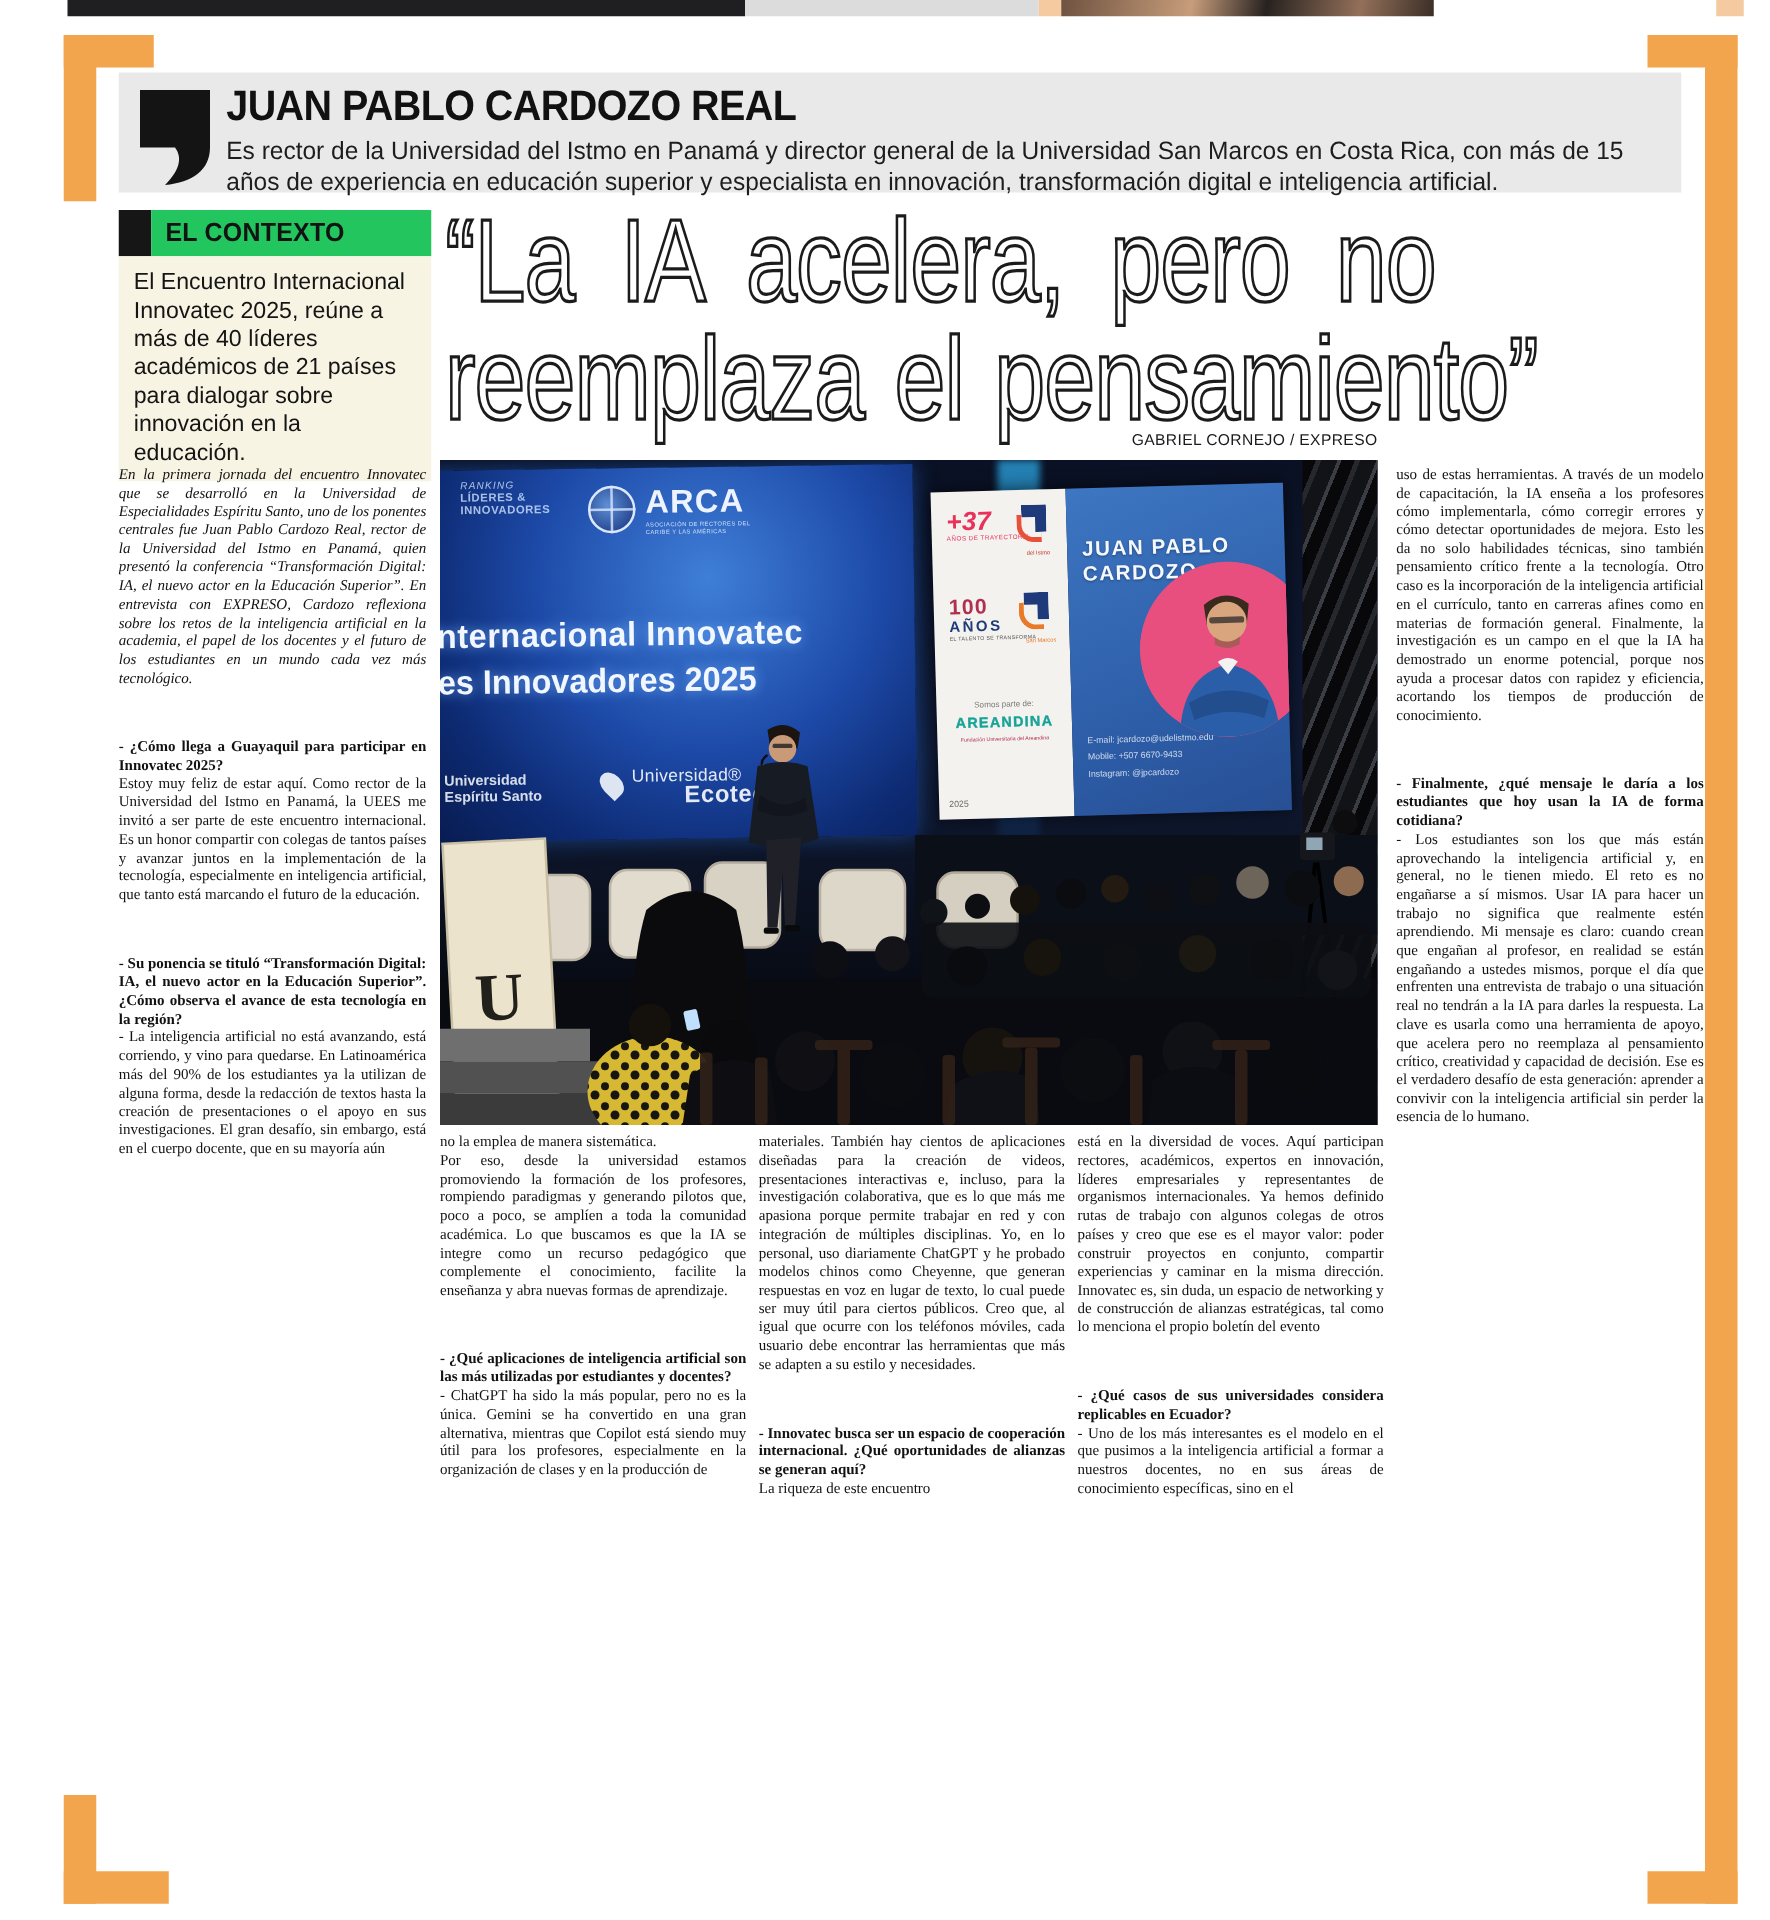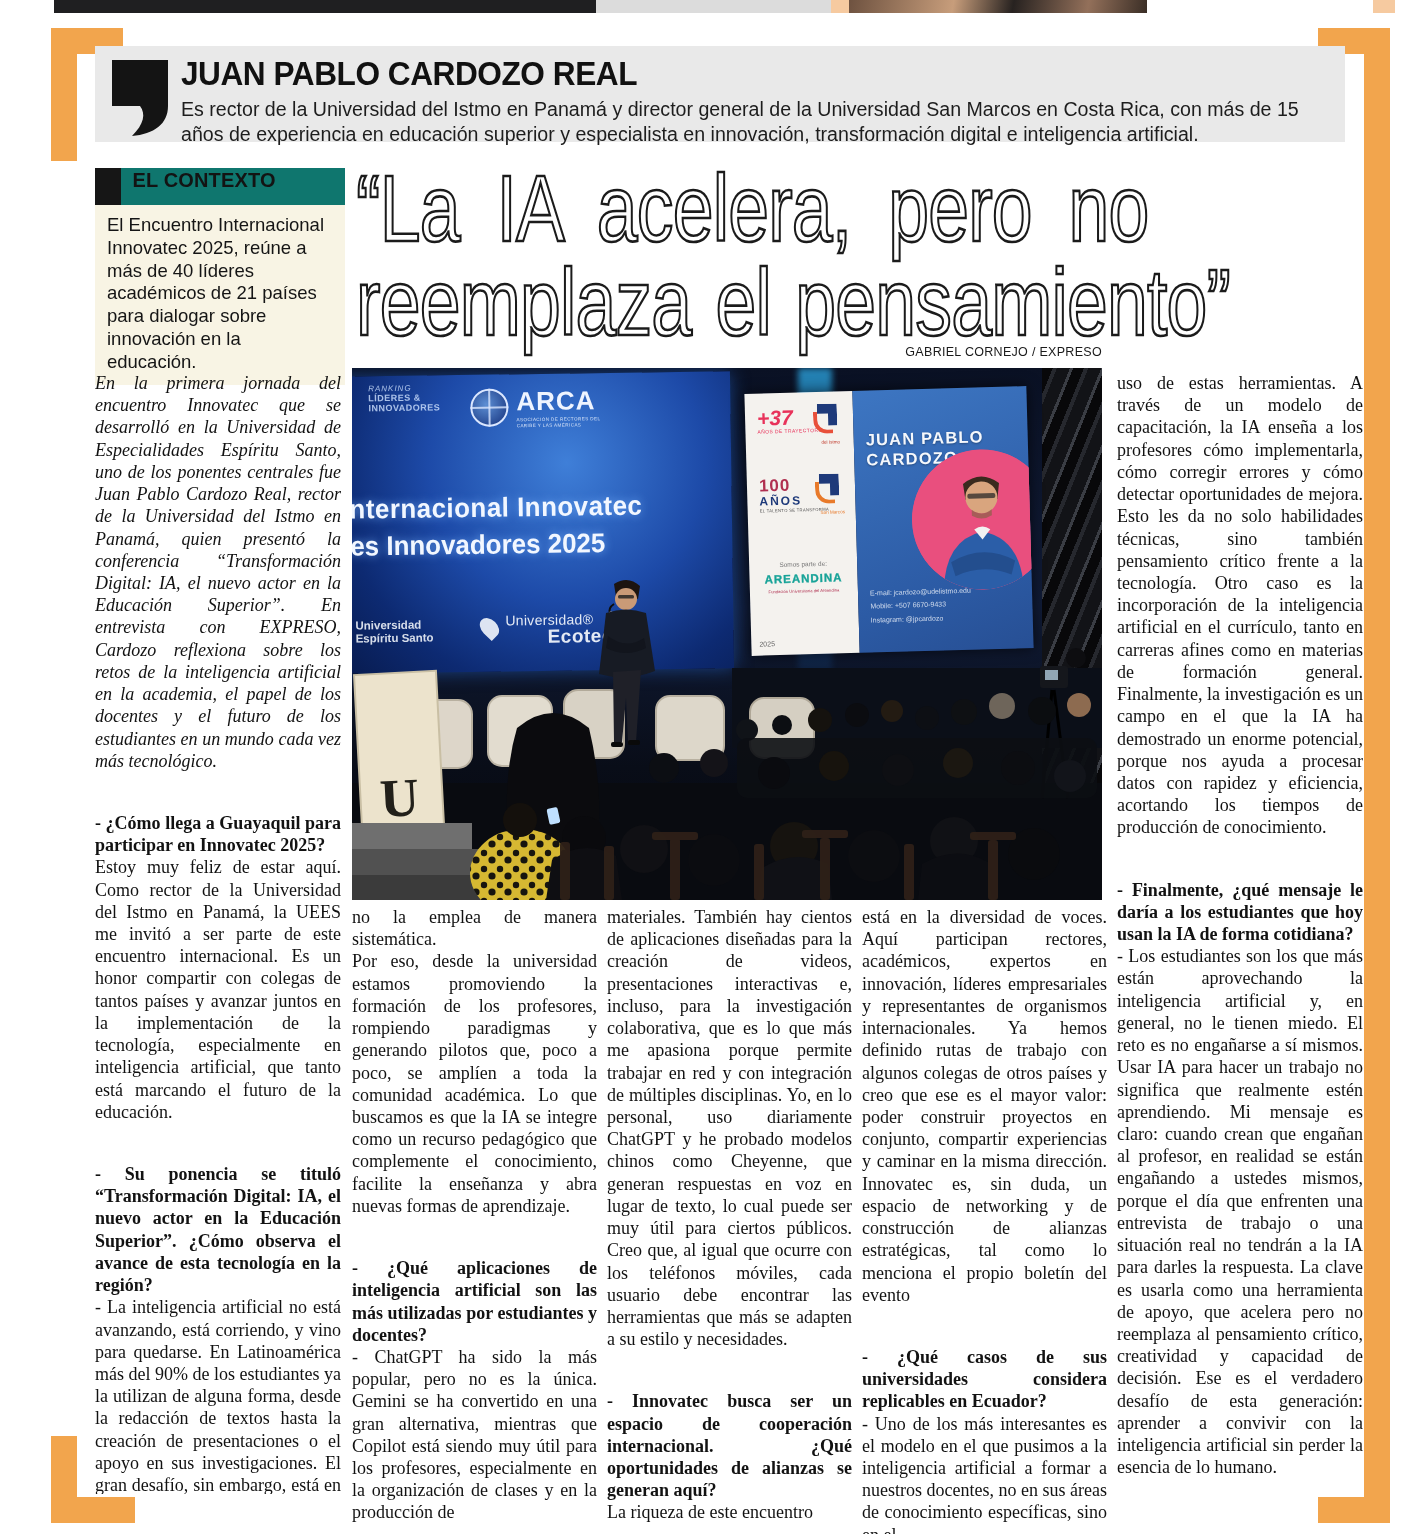--- a/index.html
+++ b/index.html
@@ -4,31 +4,31 @@
 <style>
   html,body{margin:0;padding:0;background:#ffffff;}
   .page{position:relative;width:1416px;height:1536px;background:#ffffff;overflow:hidden;
         font-family:"Liberation Sans",sans-serif;color:#1a1a1a;}
   
   .topstrip{position:absolute;left:0;top:0;width:1416px;height:13px;}
   .topstrip .blk{position:absolute;top:0;height:13px;}
   
   .frame{position:absolute;background:#f2a54d;}
   
-  .masthead{position:absolute;left:95px;top:46px;width:1250px;height:96px;background:#e9e9e9;}
+  .masthead{position:absolute;left:95px;top:58px;width:1250px;height:96px;background:#e9e9e9;}
   .quote-ic{position:absolute;left:15px;top:12px;}
   .kicker-txt{position:absolute;left:86px;top:8px;width:1150px;}
   .kicker-txt h1{margin:0;font-size:34px;font-weight:bold;letter-spacing:-0.5px;
                  transform:scaleX(.93);transform-origin:left;color:#111;}
   .kicker-txt p{margin:4px 0 0 0;font-size:20px;line-height:1.25;color:#1d1d1d;
                 transform:scaleX(.98);transform-origin:left;width:1160px;}
   
   .ctx-head{position:absolute;left:95px;top:168px;width:250px;height:37px;display:flex;}
   .ctx-blacksq{width:26px;height:37px;background:#161616;}
-  .ctx-orange{flex:1;background:#0f766e;display:flex;}
+  .ctx-orange{flex:1;background:#22c55e;display:flex;align-items:center;}
   .ctx-orange span{font-size:21px;font-weight:bold;color:#131313;padding-left:12px;
                    letter-spacing:.2px;transform:scaleX(.95);transform-origin:left;}
   .ctx-body{position:absolute;left:95px;top:205px;width:250px;background:#f8f4e4;
             box-sizing:border-box;padding:9px 12px 12px 12px;font-size:18.5px;
             line-height:1.23;color:#151515;}
   
   .headline{position:absolute;left:356px;top:162px;width:1030px;white-space:nowrap;
             font-size:94px;line-height:1.0;font-weight:400;color:#1b1b1b;
             transform:scaleX(.78);transform-origin:left top;}
   .hl1{word-spacing:22px;letter-spacing:-1px;display:block;}
@@ -90,21 +90,21 @@
           color:#17a398;letter-spacing:1px;-webkit-text-stroke:.3px #17a398;}
   .areand-sub{position:absolute;left:0;right:0;top:196px;text-align:center;font-size:4.2px;color:#b03050;}
   .slyear{position:absolute;left:8px;bottom:8px;font-size:7px;color:#666;}
   .slname{position:absolute;left:12px;top:40px;color:#f5f8fc;font-weight:bold;font-size:16.5px;
           letter-spacing:1.2px;line-height:1.2;text-shadow:0 1px 2px rgba(0,0,0,.3);}
   .pinkcirc{position:absolute;right:-22px;top:62px;width:140px;height:140px;border-radius:50%;
             background:#e94f7e;overflow:hidden;}
   .contacts{position:absolute;left:12px;bottom:26px;color:#e8eef8;font-size:7px;line-height:1.9;opacity:.85;}
   .people{position:absolute;inset:0;pointer-events:none;}
   
-  .col{position:absolute;width:246px;font-family:"Liberation Serif",serif;font-size:18px;
+  .col{position:absolute;width:246px;font-family:"Liberation Serif",serif;font-size:12px;
        line-height:1.235;color:#121212;overflow:hidden;}
   .col .par{margin:0;text-align:justify;}
   .col .q{font-weight:bold;margin-top:40px;}
   .col .intro{font-style:italic;}
   #col1{left:95px;top:372px;height:1122px;}
   #col2{left:352px;top:906px;width:245px;height:628px;}
   #col3{left:607px;top:906px;width:245px;height:628px;}
   #col4{left:862px;top:906px;width:245px;height:628px;}
   #col5{left:1117px;top:372px;height:1158px;}
 </style>

